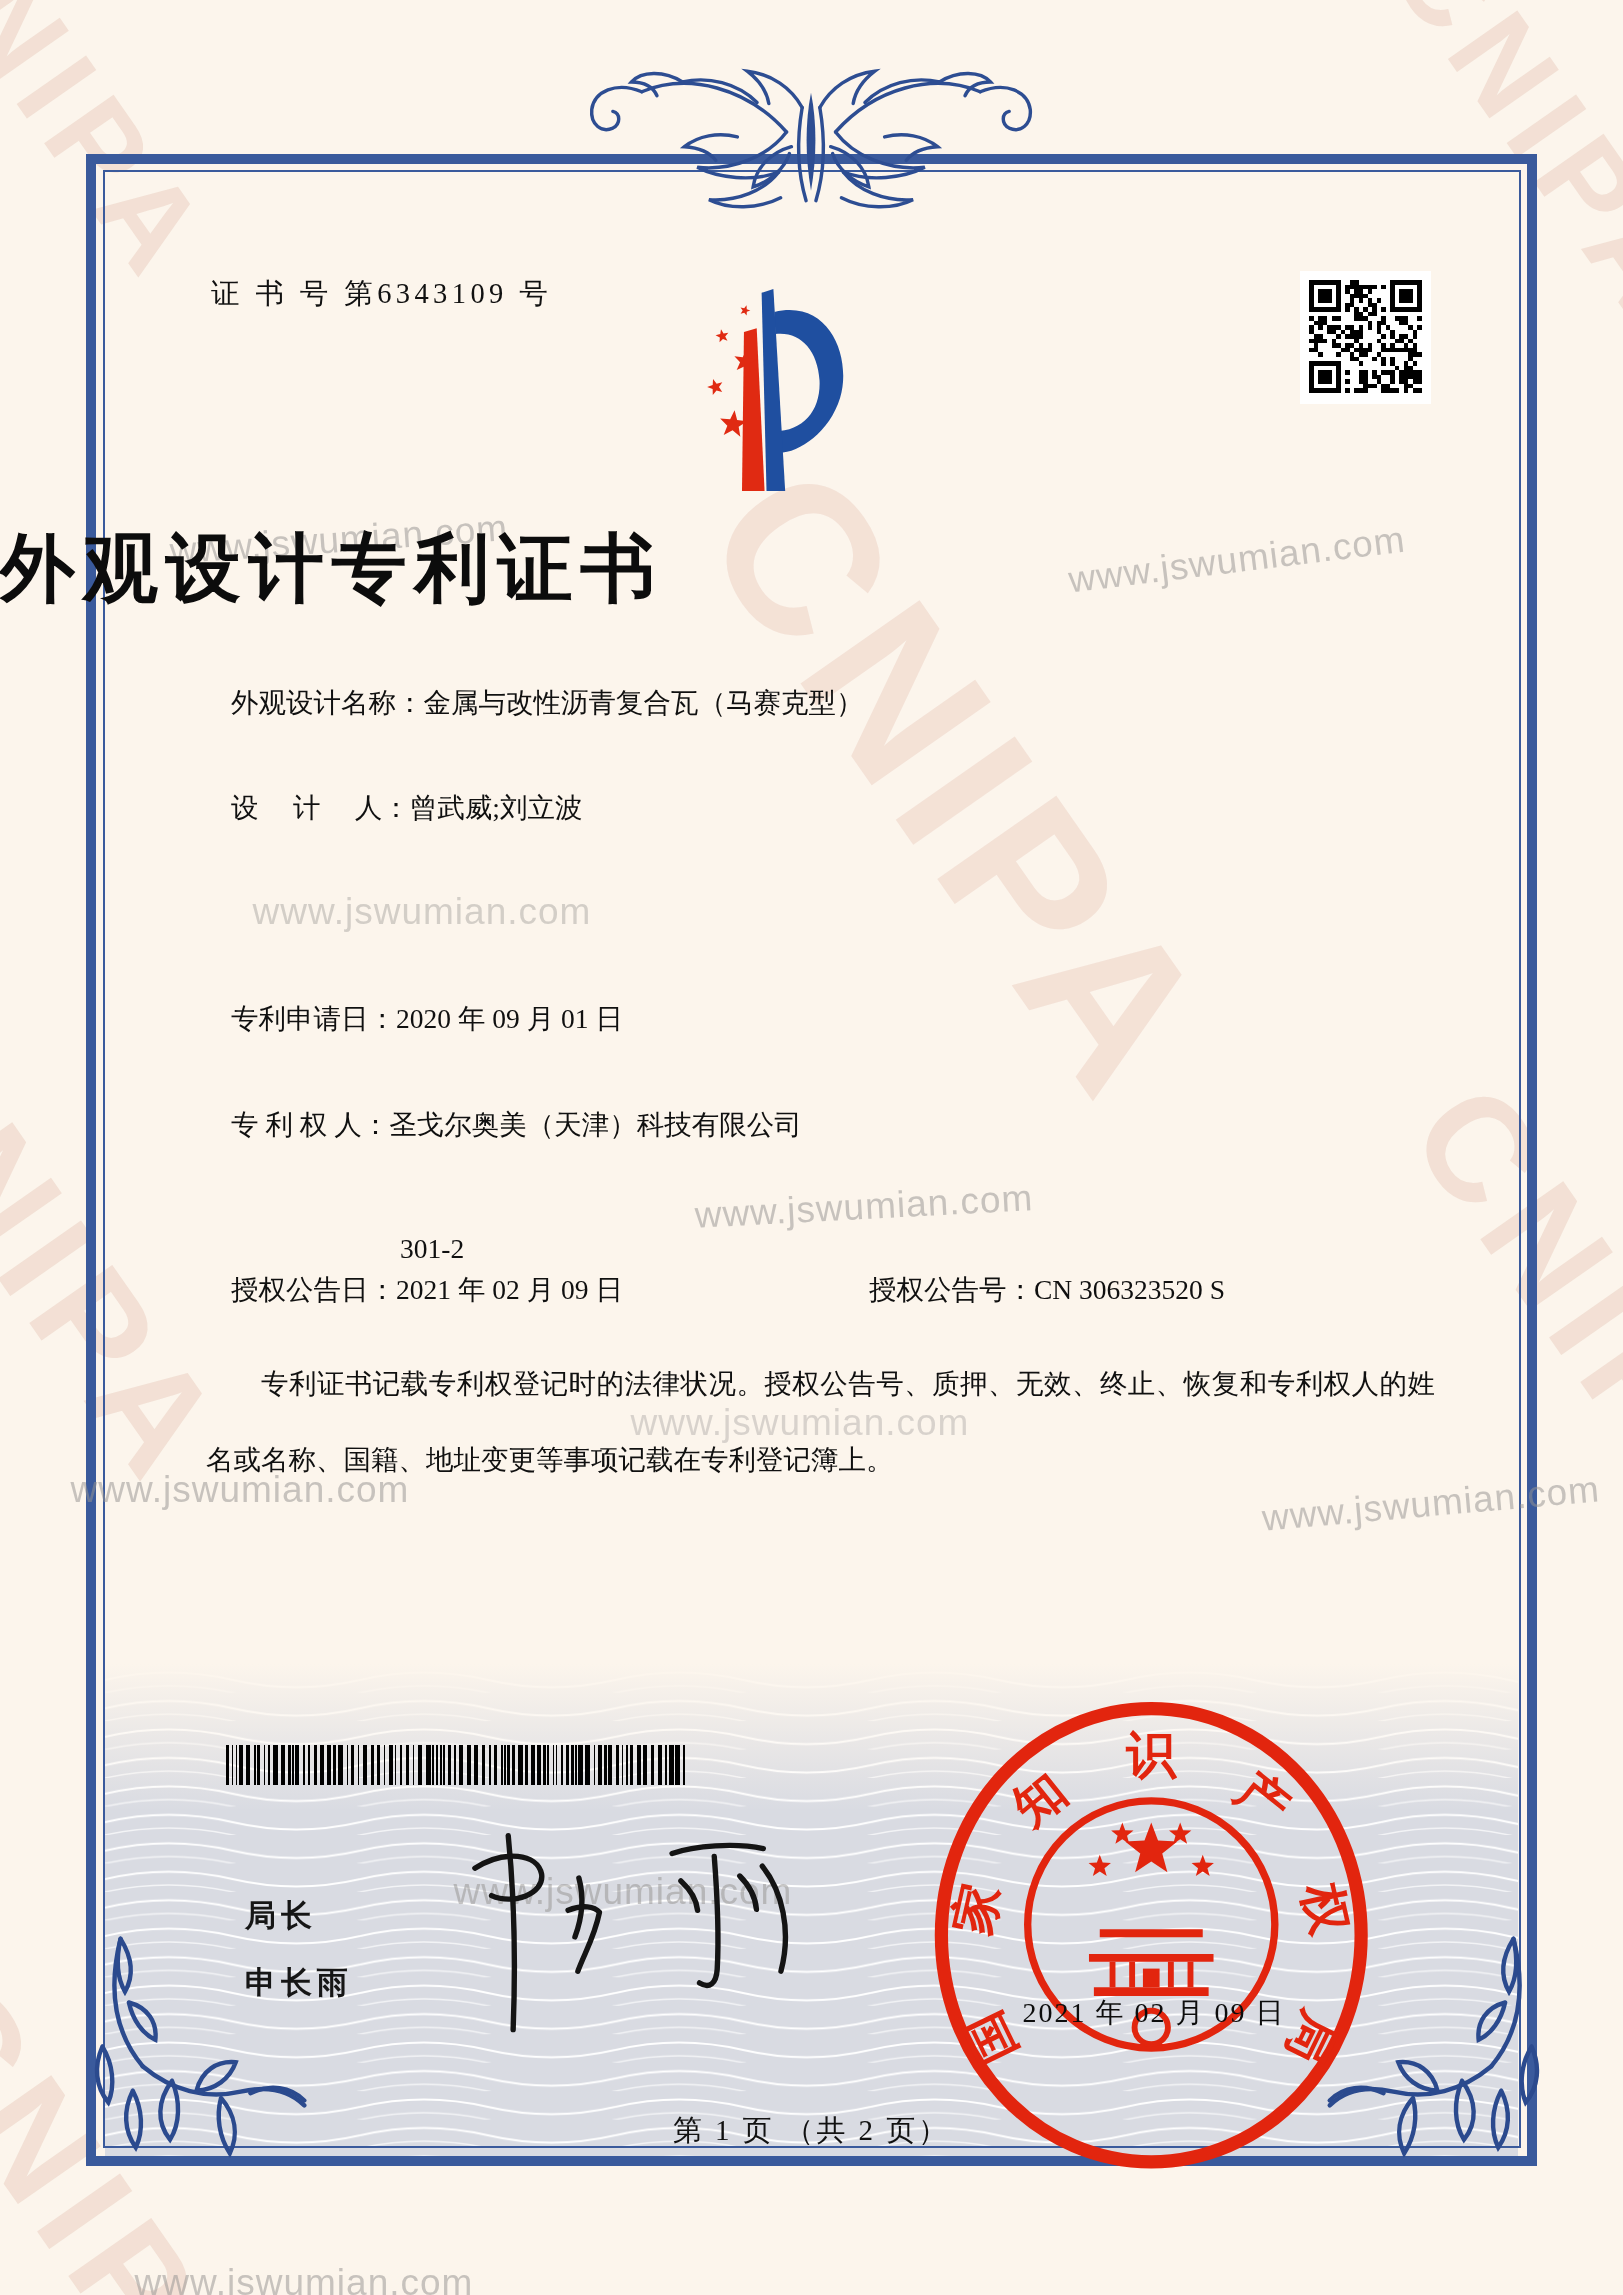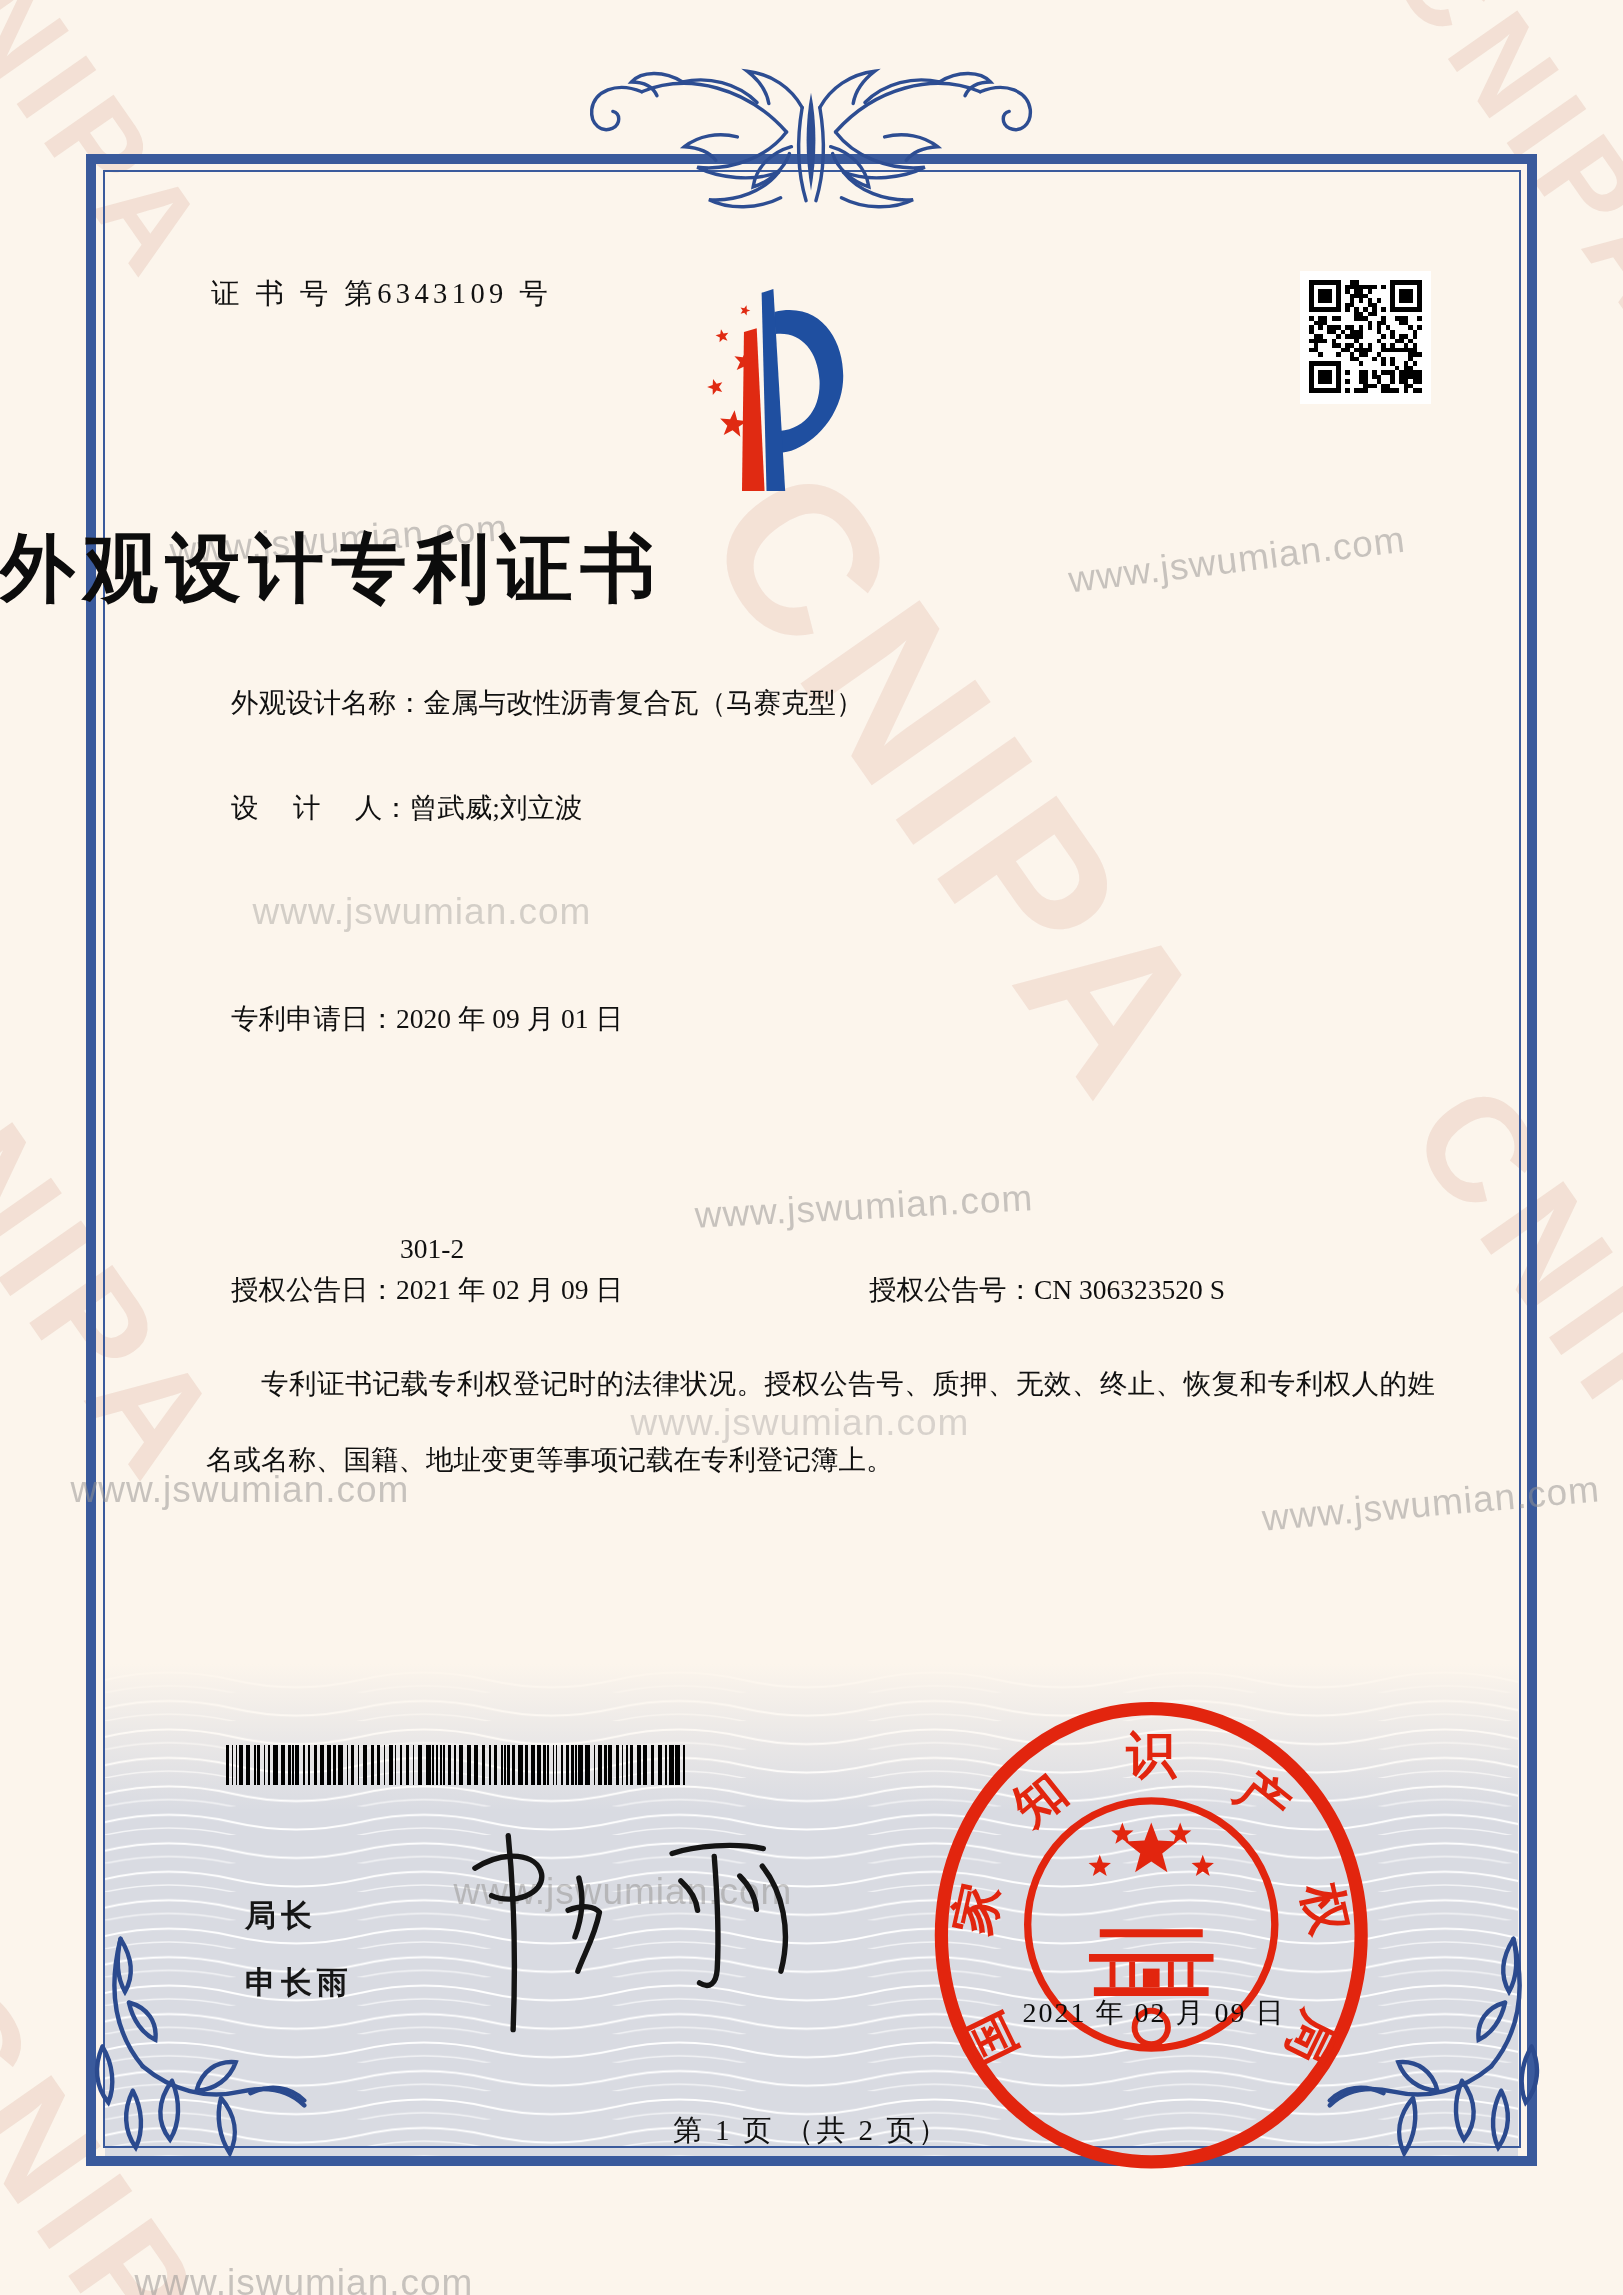--- a/index.html
+++ b/index.html
@@ -473,20 +473,21 @@
         <rect x="23" y="24" width="1" height="1" fill="#000"></rect>
         <rect x="24" y="24" width="1" height="1" fill="#000"></rect>
       </svg>
   </div>
 
   <div class="title">外观设计专利证书</div>
 
   <div class="frow" style="top:685px;text-align:center;"><span class="flabel">外观设计名称：</span><span>金属与改性沥青复合瓦（马赛克型）</span></div>
   <div class="frow" style="top:790px;"><span class="flabel">设　 计　 人：</span><span>曾武威;刘立波</span></div>
   <div class="frow" style="top:1001px;"><span class="flabel">专利申请日：</span><span>2020 年 09 月 01 日</span></div>
+  <div class="frow" style="top:1107px;"><span class="flabel">专 利 权 人：</span><span>圣戈尔奥美（天津）科技有限公司</span></div>
   <div class="addr2" style="top:1233px;">301-2</div>
   <div class="frow" style="top:1272px;"><span class="flabel">授权公告日：</span><span>2021 年 02 月 09 日</span></div>
   <div class="grant2"><span class="flabel">授权公告号：</span><span>CN 306323520 S</span></div>
 
   <div class="bodytext">
     <p>专利证书记载专利权登记时的法律状况。授权公告号、质押、无效、终止、恢复和专利权人的姓名或名称、国籍、地址变更等事项记载在专利登记簿上。</p>
   </div>
 
   <div class="barcode" id="barcode">
       <i class="b1" style="width: 2.9px;"></i>

